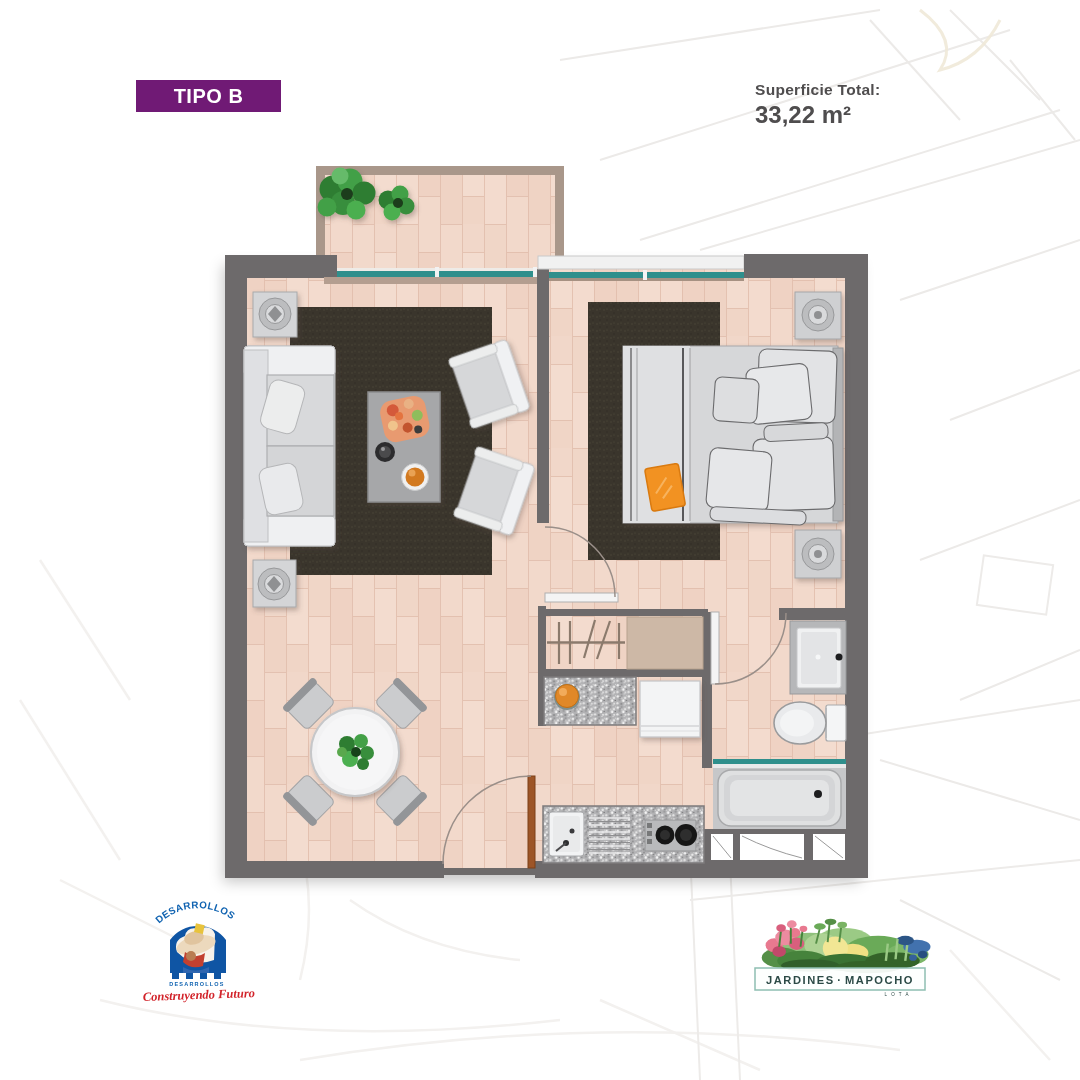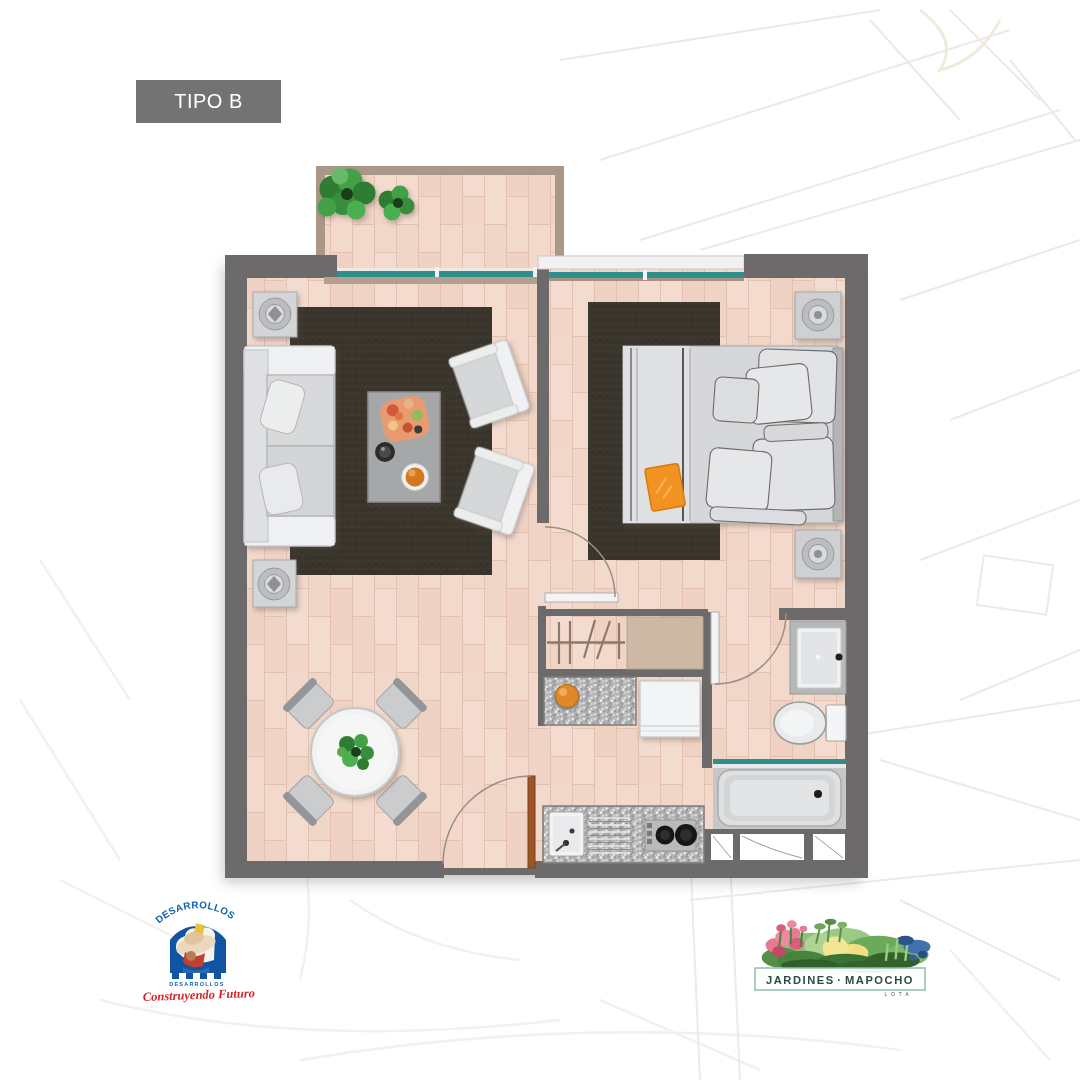--- a/index.html
+++ b/index.html
@@ -1,17 +1,17 @@
 <!DOCTYPE html>
 <html><head>
 <meta charset="utf-8">
 <style>
 html,body{margin:0;padding:0;background:#fff;}
 #page{position:relative;width:1080px;height:1080px;background:#ffffff;overflow:hidden;font-family:"Liberation Sans",sans-serif;}
-.tipob{position:absolute;left:136px;top:80px;width:145px;height:43px;background:#737373;color:#fff;font-size:20px;font-weight:normal;letter-spacing:0.5px;display:flex;align-items:center;justify-content:center;}
+.tipob{position:absolute;left:136px;top:80px;width:145px;height:32px;background:#701a75;color:#fff;font-size:20px;font-weight:bold;letter-spacing:0.5px;display:flex;align-items:center;justify-content:center;}
 .descbar{position:absolute;left:281px;top:80px;width:393px;height:41px;background:#dcdbdb;color:#4c4a4b;font-size:22px;font-weight:bold;letter-spacing:0px;display:flex;align-items:center;justify-content:center;}
 .sup{position:absolute;left:755px;top:81px;color:#4f4d4e;}
 .sup .l1{font-size:15.5px;font-weight:bold;letter-spacing:0.3px;}
 .sup .l2{font-size:24px;font-weight:bold;margin-top:2px;}
 </style>
 </head>
 <body>
 <div id="page">
 
 <svg width="1080" height="1080" viewBox="0 0 1080 1080" style="position:absolute;left:0;top:0">
@@ -50,20 +50,24 @@
 <path d="M700 760 L1080 700"></path>
         <path d="M690 900 L1080 860"></path>
 <rect x="760" y="700" width="60" height="40" transform="rotate(8 790 720)"></rect>
 <rect x="980" y="560" width="70" height="50" transform="rotate(8 1015 585)"></rect>
 </g>
 </svg>
 
 <div class="tipob">TIPO B</div>
 
 
+<div class="sup">
+      <div class="l1">Superficie Total:</div>
+      <div class="l2">33,22 m²</div>
+    </div>
 
 <svg width="1080" height="1080" viewBox="0 0 1080 1080" style="position:absolute;left:0;top:0">
 <defs>
 <pattern id="tile" width="88" height="112" patternUnits="userSpaceOnUse">
 <rect width="88" height="112" fill="#f1d6c8"></rect>
 <rect x="0" y="0" width="22" height="56" fill="#f2d9cb"></rect>
 <rect x="0" y="56" width="22" height="56" fill="#efd3c4"></rect>
 <rect x="22" y="0" width="22" height="28" fill="#f1d7c9"></rect>
 <rect x="22" y="28" width="22" height="56" fill="#f3dccf"></rect>
 <rect x="22" y="84" width="22" height="28" fill="#f0d5c6"></rect>

